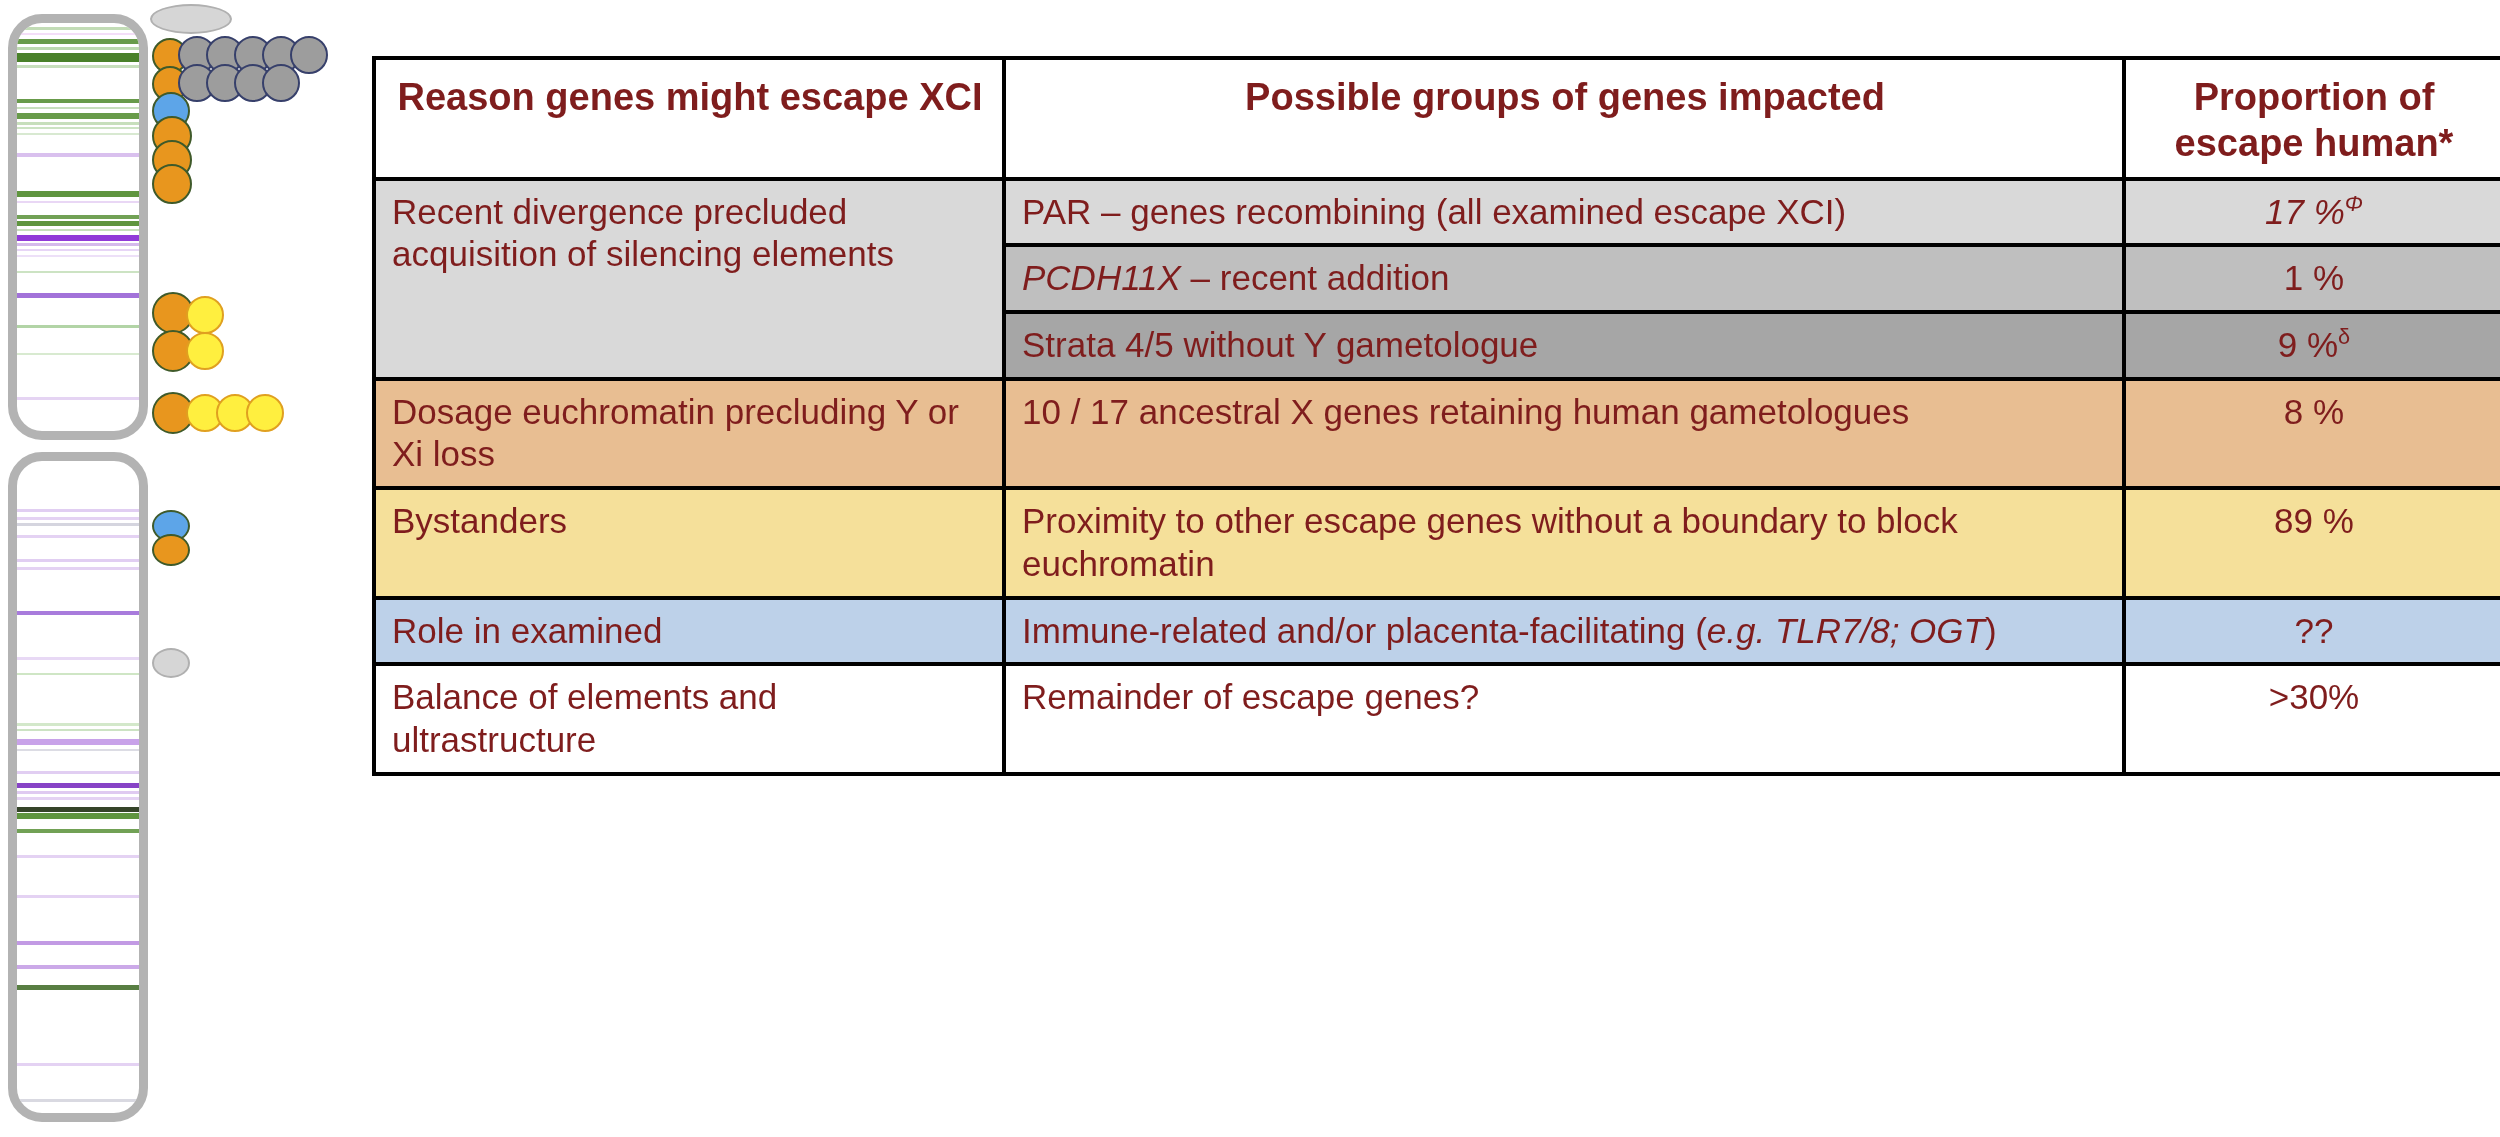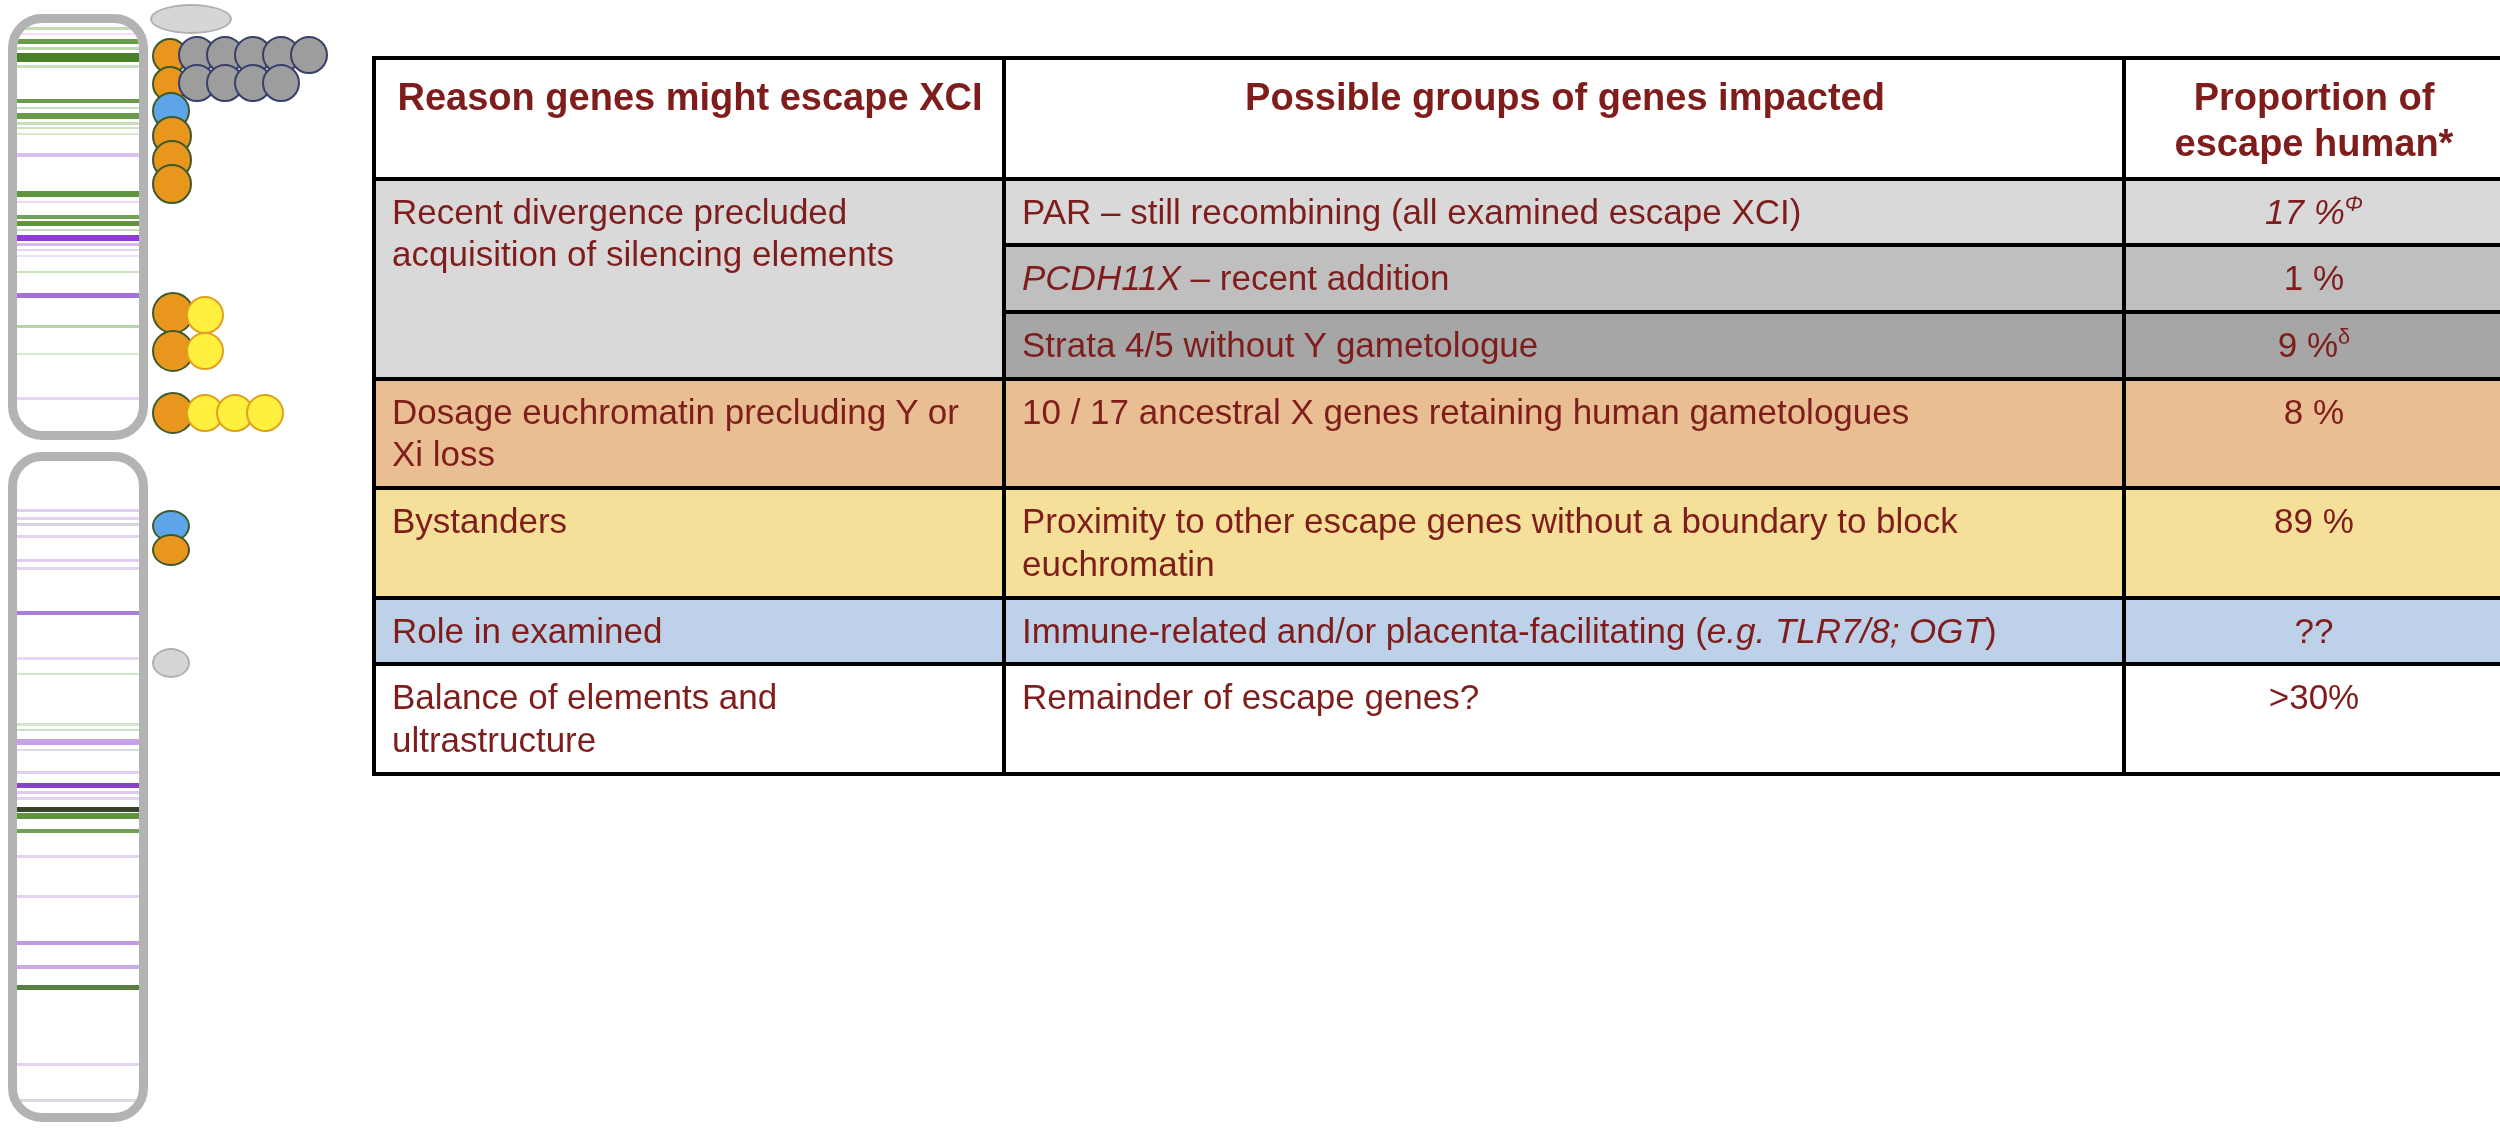--- a/index.html
+++ b/index.html
@@ -169,21 +169,21 @@
   <thead>
     <tr>
       <th>Reason genes might escape XCI</th>
       <th>Possible groups of genes impacted</th>
       <th>Proportion of escape human*</th>
     </tr>
   </thead>
   <tbody id="table-body">
       <tr>
         <td rowspan="3" style="background: rgb(217, 217, 217);">Recent divergence precluded acquisition of silencing elements</td>
-        <td style="background: rgb(217, 217, 217);">PAR – still recombining  (all examined escape XCI)</td>
+        <td style="background: rgb(217, 217, 217);">PAR – genes recombining  (all examined escape XCI)</td>
         <td class="prop" style="background: rgb(217, 217, 217); font-style: italic;">17 %<sup>Φ</sup></td>
       </tr>
       <tr>
         <td style="background: rgb(191, 191, 191);"><span class="it">PCDH11X</span> – recent addition</td>
         <td class="prop" style="background: rgb(191, 191, 191);">1 %</td>
       </tr>
       <tr>
         <td style="background: rgb(166, 166, 166);">Strata 4/5 without Y gametologue</td>
         <td class="prop" style="background: rgb(166, 166, 166);">9 %<sup>δ</sup></td>
       </tr>

